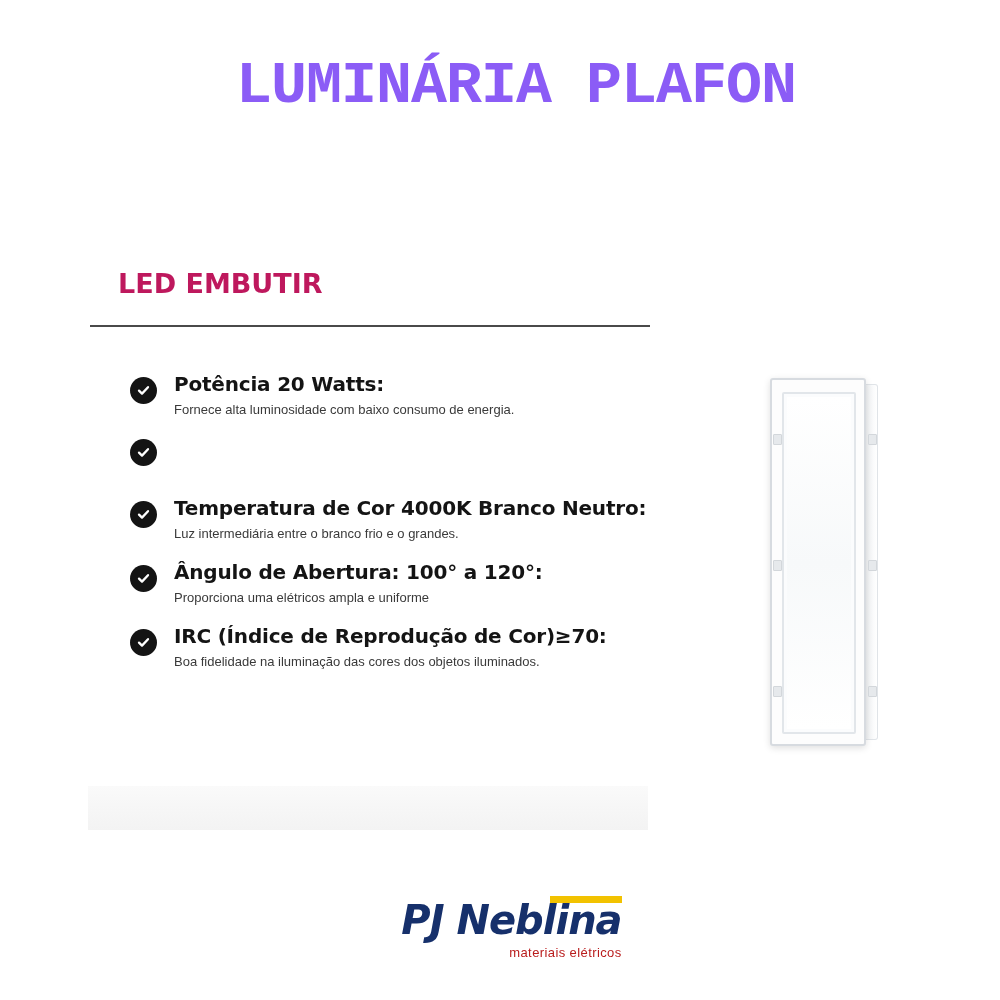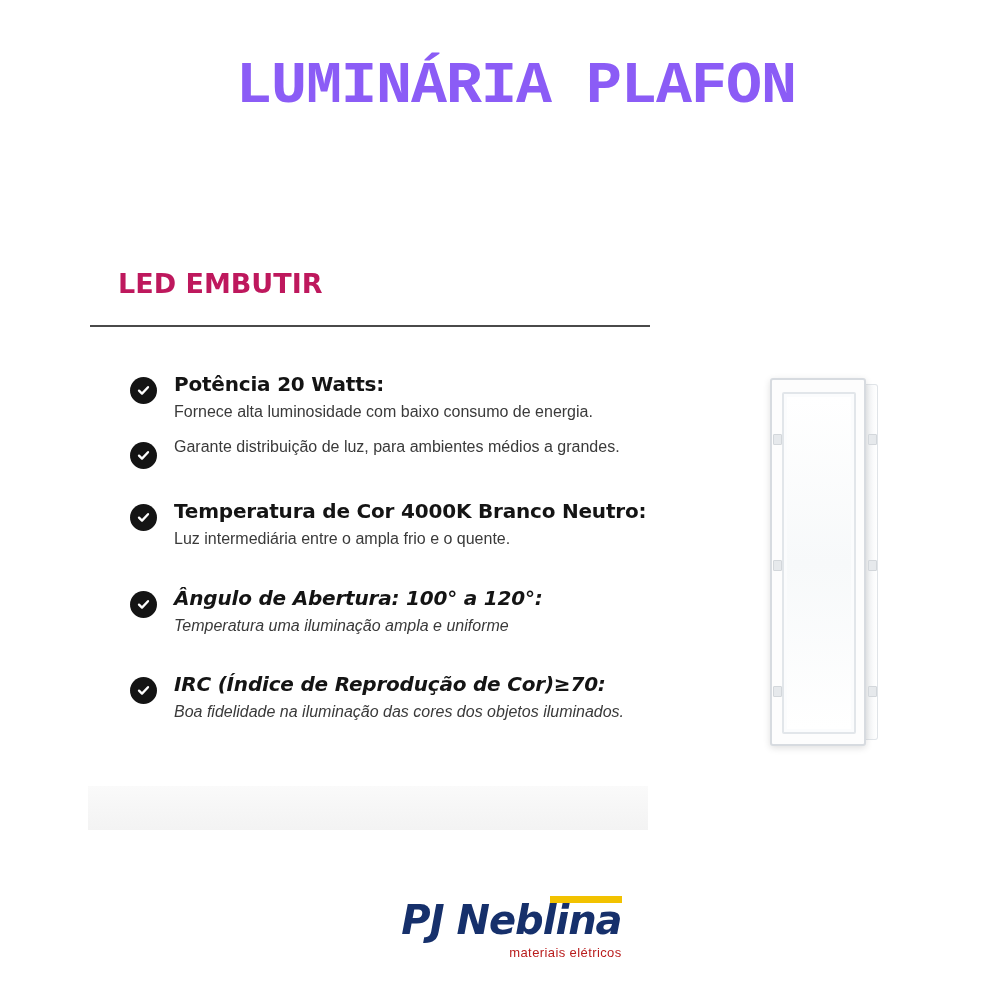--- a/index.html
+++ b/index.html
@@ -83,26 +83,26 @@
   .feat-title {
     font-size: 20px;
     font-weight: bold;
     color: #141414;
     line-height: 1.25;
     font-family: "DejaVu Sans", sans-serif;
     letter-spacing: -0.2px;
   }
   .feat-desc {
     margin-top: 5px;
-    font-size: 16px;
+    font-size: 13px;
     color: #3a3a3a;
     line-height: 1.3;
     font-family: "Liberation Sans", sans-serif;
   }
-  .feature.gap { margin-top: 36px; font-style: italic; }
+  .feature.gap { margin-top: 16px; }
 
   
   .product {
     position: absolute;
     left: 762px;
     top: 378px;
     width: 120px;
     height: 372px;
   }
   .panel-outer {
@@ -232,41 +232,40 @@
       <div class="feat-title">Potência 20 Watts:</div>
       <div class="feat-desc">Fornece alta luminosidade com baixo consumo de energia.</div>
     </div>
 
     <div class="feature">
       <span class="check">
         <svg width="15" height="15" viewBox="0 0 15 15">
             <path d="M3 7.6 L6 10.6 L12 4.2" stroke="#ffffff" stroke-width="2.3" fill="none" stroke-linecap="round" stroke-linejoin="round"></path>
           </svg>
       </span>
-      <div class="feat-desc">Garante distribuição de luz, para ambientes médios a grandes.</div>
     </div>
 
     <div class="feature">
       <span class="check">
         <svg width="15" height="15" viewBox="0 0 15 15">
             <path d="M3 7.6 L6 10.6 L12 4.2" stroke="#ffffff" stroke-width="2.3" fill="none" stroke-linecap="round" stroke-linejoin="round"></path>
           </svg>
       </span>
       <div class="feat-title">Temperatura de Cor 4000K Branco Neutro:</div>
-      <div class="feat-desc">Luz intermediária entre o ampla frio e o quente.</div>
+      <div class="feat-desc">Luz intermediária entre o branco frio e o grandes.</div>
     </div>
 
     <div class="feature gap">
       <span class="check">
         <svg width="15" height="15" viewBox="0 0 15 15">
             <path d="M3 7.6 L6 10.6 L12 4.2" stroke="#ffffff" stroke-width="2.3" fill="none" stroke-linecap="round" stroke-linejoin="round"></path>
           </svg>
       </span>
       <div class="feat-title">Ângulo de Abertura: 100° a 120°:</div>
-      <div class="feat-desc">Temperatura uma iluminação ampla e uniforme</div>
+      <div class="feat-desc">Proporciona uma elétricos ampla e uniforme</div>
     </div>
 
     <div class="feature gap">
       <span class="check">
         <svg width="15" height="15" viewBox="0 0 15 15">
             <path d="M3 7.6 L6 10.6 L12 4.2" stroke="#ffffff" stroke-width="2.3" fill="none" stroke-linecap="round" stroke-linejoin="round"></path>
           </svg>
       </span>
       <div class="feat-title">IRC (Índice de Reprodução de Cor)≥70:</div>
       <div class="feat-desc">Boa fidelidade na iluminação das cores dos objetos iluminados.</div>

